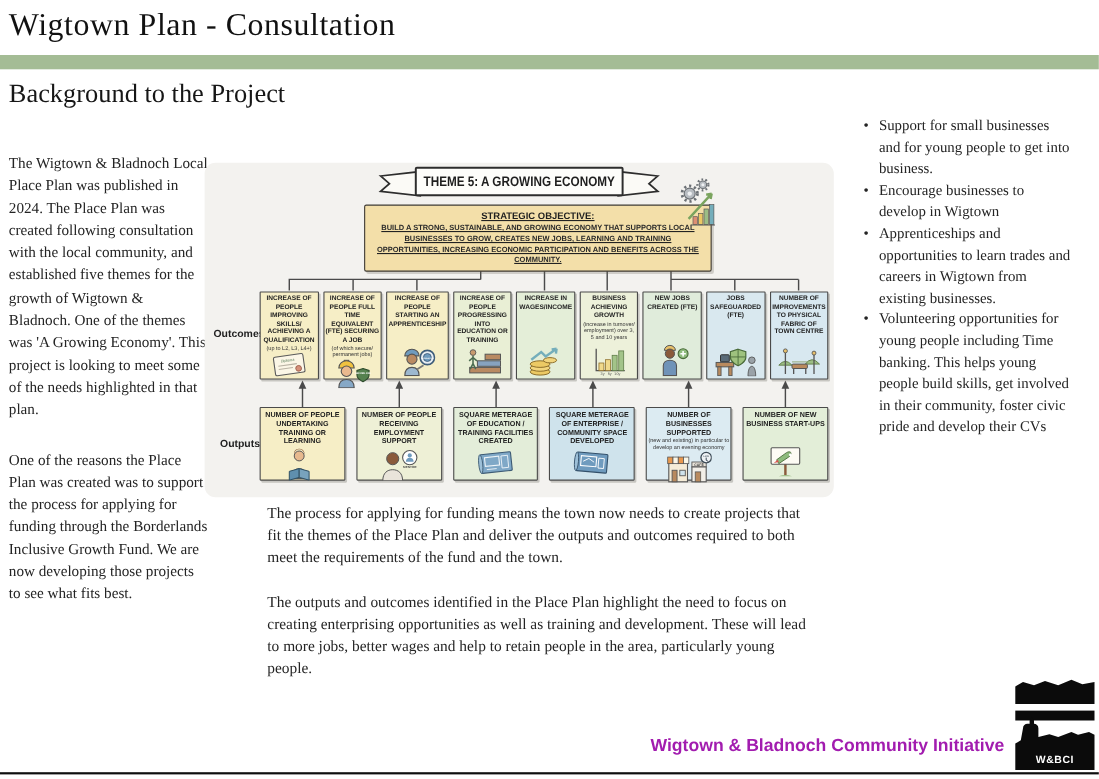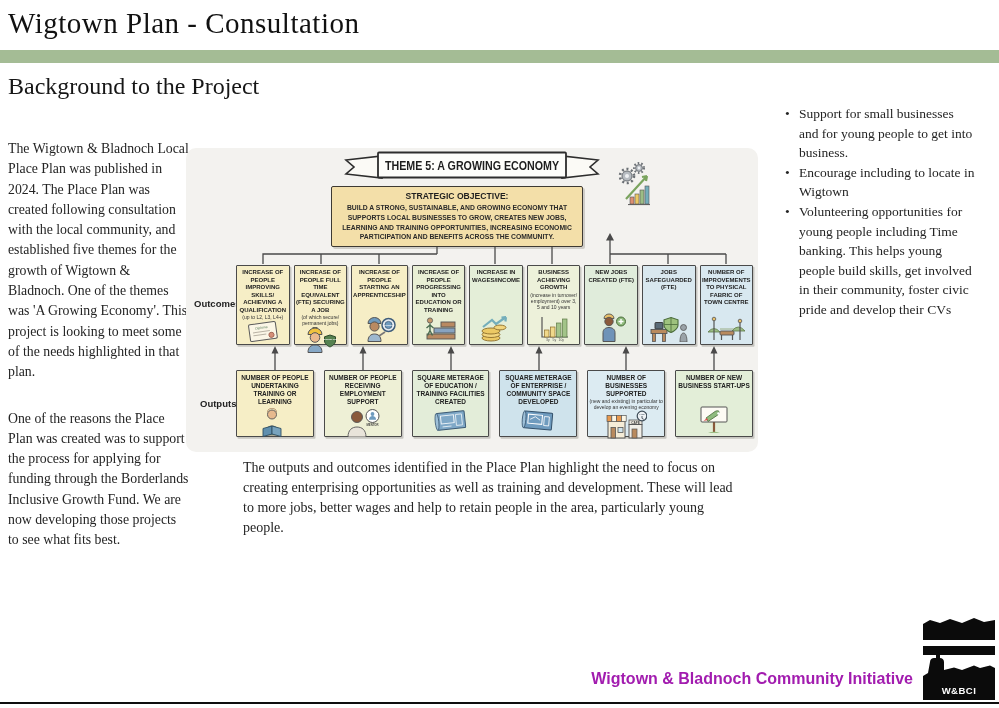--- a/index.html
+++ b/index.html
@@ -16,23 +16,23 @@
   .rightcol{left:778px;top:84px;width:202px;font-size:13.5px;line-height:19.6px;color:#242424;}
   .rightcol p{margin:0;}
   .rightcol ul{margin:20px 0 0 0;padding:0 4px 0 6px;list-style:none;}
   .rightcol li{position:relative;padding-left:15px;margin:0;}
   .rightcol li::before{content:"•";position:absolute;left:1px;top:0;}
   
   .diagram{left:186px;top:148px;width:572px;height:304px;background:#f3f2ef;
            font-family:"Liberation Sans",sans-serif;border-radius:10px;}
   .connectors{position:absolute;left:0;top:0;z-index:1;}
   .banner{position:absolute;left:156px;top:2px;z-index:4;}
-  .objective{position:absolute;left:145px;top:38px;width:252px;min-height:46px;box-sizing:border-box;
+  .objective{position:absolute;left:145px;top:38px;width:316px;min-height:46px;box-sizing:border-box;
              background:#f3dfa9;border:1.6px solid #3e3a33;border-radius:2px;padding:3px 8px 4px;
-             text-align:center;z-index:2;box-shadow:2px 2px 0 rgba(100,95,85,.25);}
+             text-align:center;z-index:2;box-shadow:2px 2px 0 rgba(100,95,85,.25);text-decoration:underline;}
   .obj-title{font-weight:700;font-size:8.6px;line-height:1.5;color:#1f1f1f;}
   .obj-body{font-weight:700;font-size:6.8px;line-height:1.45;color:#2a2a2a;}
   .gears{position:absolute;left:432px;top:14px;z-index:5;}
   .row-label{position:absolute;font-weight:700;font-size:9.5px;color:#222;z-index:2;}
   .outcomes-label{left:8px;top:150px;}
   .outputs-label{left:14px;top:250px;}
   .outcomes-row{position:absolute;left:50px;top:117px;width:517px;height:80px;display:flex;gap:4px;z-index:2;}
   .outputs-row{position:absolute;left:50px;top:222px;width:517px;height:67px;display:flex;gap:10px;z-index:2;}
   .obox{flex:1;border:1.2px solid #4a4a4a;border-radius:1px;box-sizing:border-box;
         display:flex;flex-direction:column;align-items:center;padding:3px 1px 2px;
@@ -305,27 +305,29 @@
             <circle cx="22.5" cy="9.5" r="1.3" fill="#fff"></circle>
             <path d="M12,29 q6,-2.5 12,0 z" fill="#9cbd85"></path>
           </svg></div>
       </div>
     </div>
 
   <div class="sparkle"></div>
 </div>
 
 <div class="abs midcol">
+  <p>The process for applying for funding means the town now needs to create projects that fit the themes of the Place Plan and deliver the outputs and outcomes required to both meet the requirements of the fund and the town.</p>
   <p>The outputs and outcomes identified in the Place Plan highlight the need to focus on creating enterprising opportunities as well as training and development. These will lead to more jobs, better wages and help to retain people in the area, particularly young people.</p>
 </div>
 
 <div class="abs rightcol">
   <ul id="key-points">
       <li>Support for small businesses and for young people to get into business.</li>
-      <li>Encourage including to locate in Wigtown</li>
+      <li>Encourage businesses to develop in Wigtown</li>
+      <li>Apprenticeships and opportunities to learn trades and careers in Wigtown from existing businesses.</li>
       <li>Volunteering opportunities for young people including Time banking. This helps young people build skills, get involved in their community, foster civic pride and develop their CVs</li>
     </ul>
 </div>
 
 <div class="abs footer-text">Wigtown &amp; Bladnoch Community Initiative</div>
 
 <div class="abs logo">
   <svg width="78" height="88" viewBox="0 0 78 88">
     <path fill="#0b0b0b" d="M3,26 V10 L10,6 L20,9 L30,5 L42,9 L54,4 L64,8 L75,6 V26 Z"></path>
     <rect x="3" y="32" width="72" height="9" fill="#0b0b0b"></rect>

